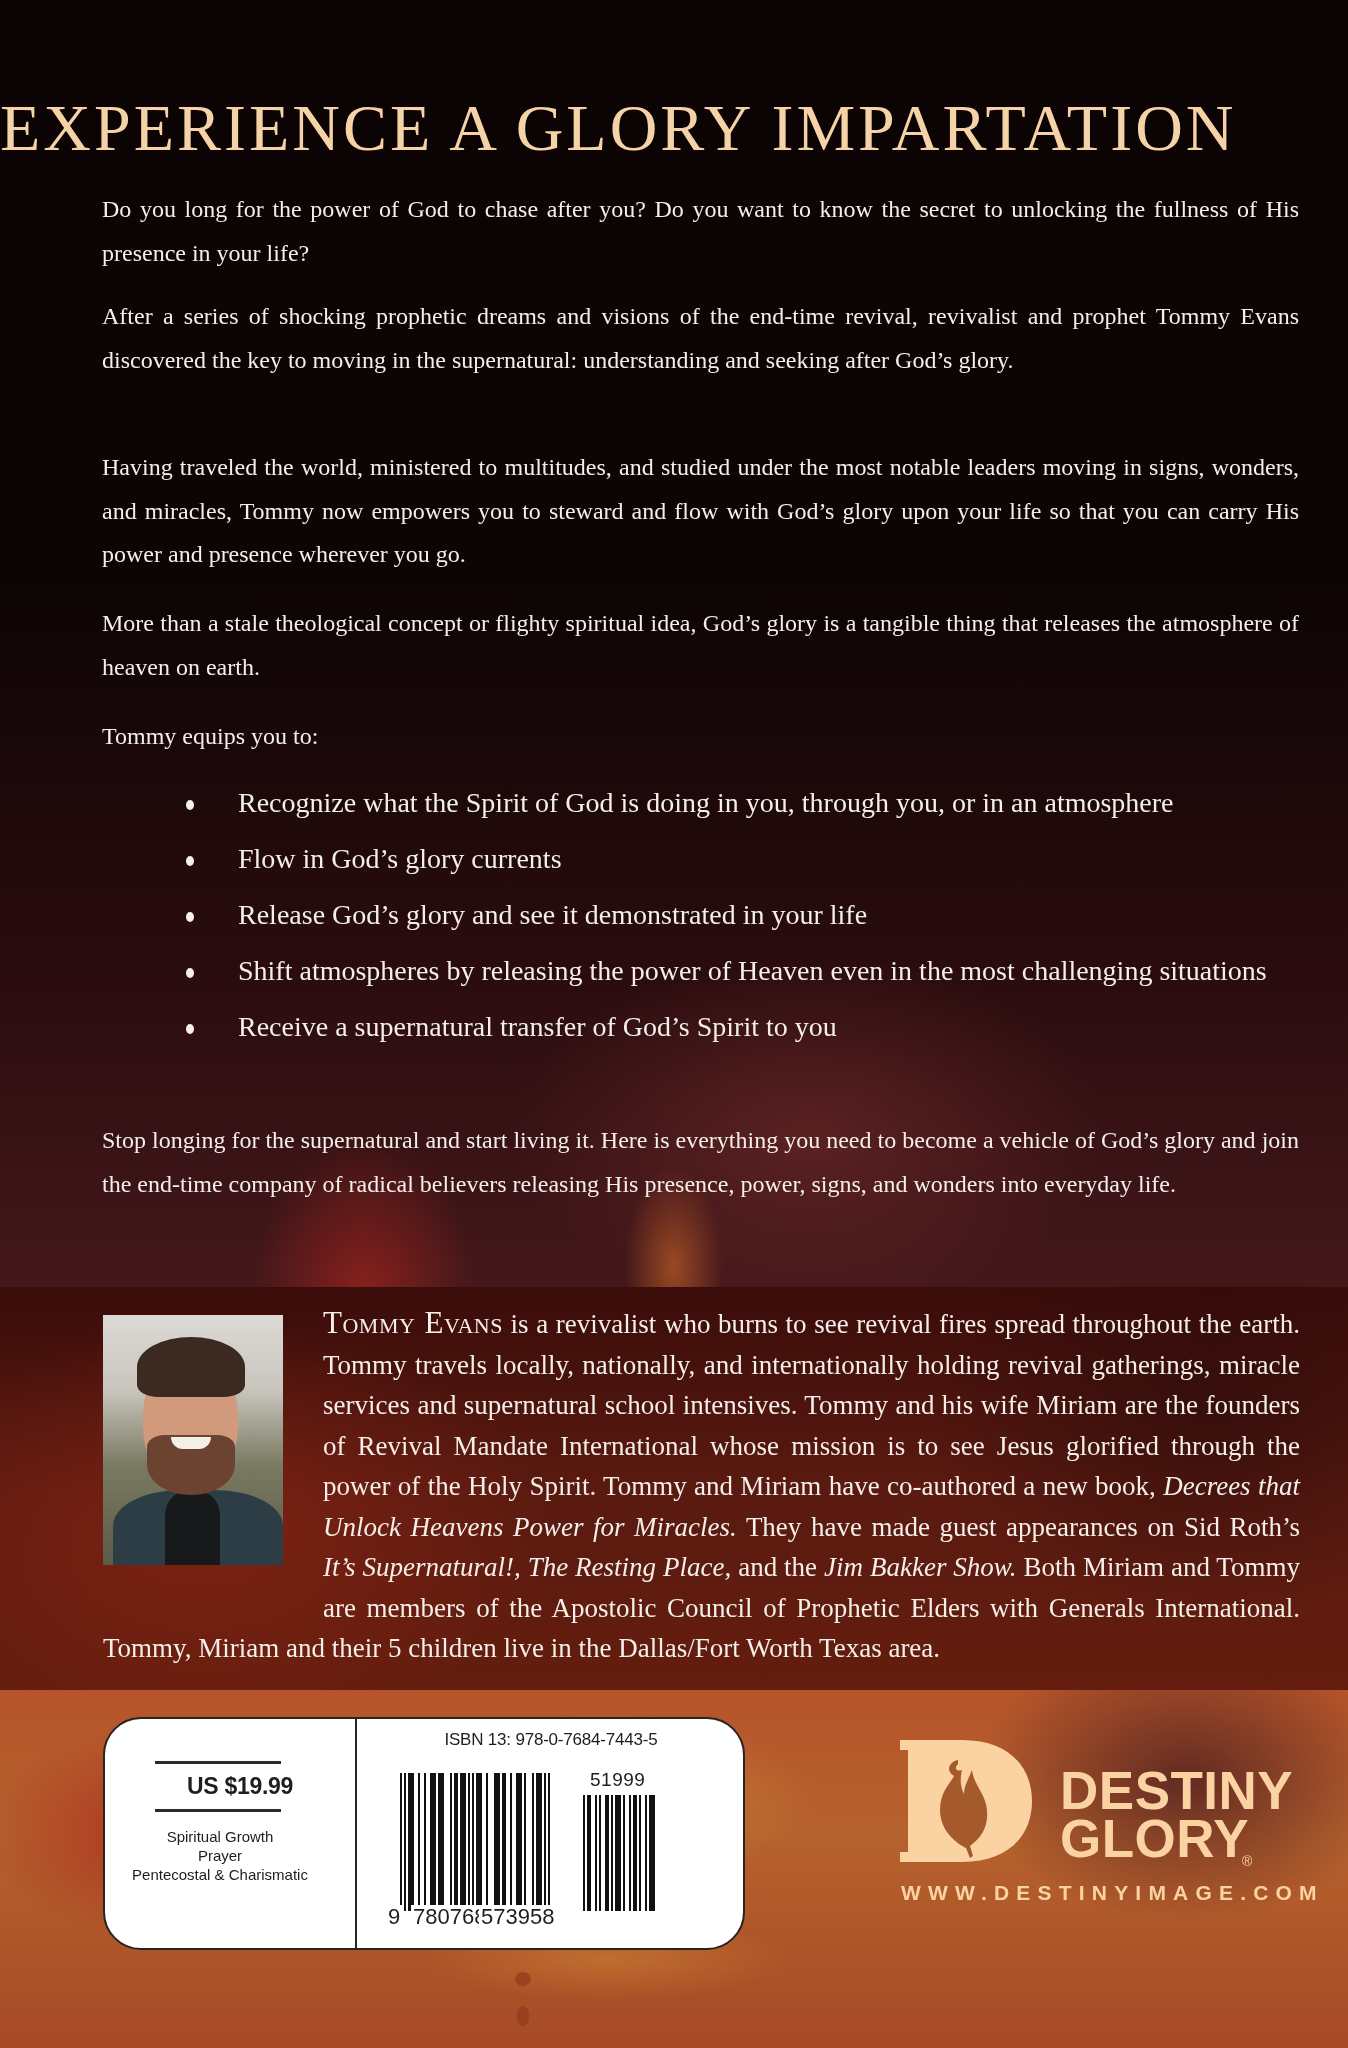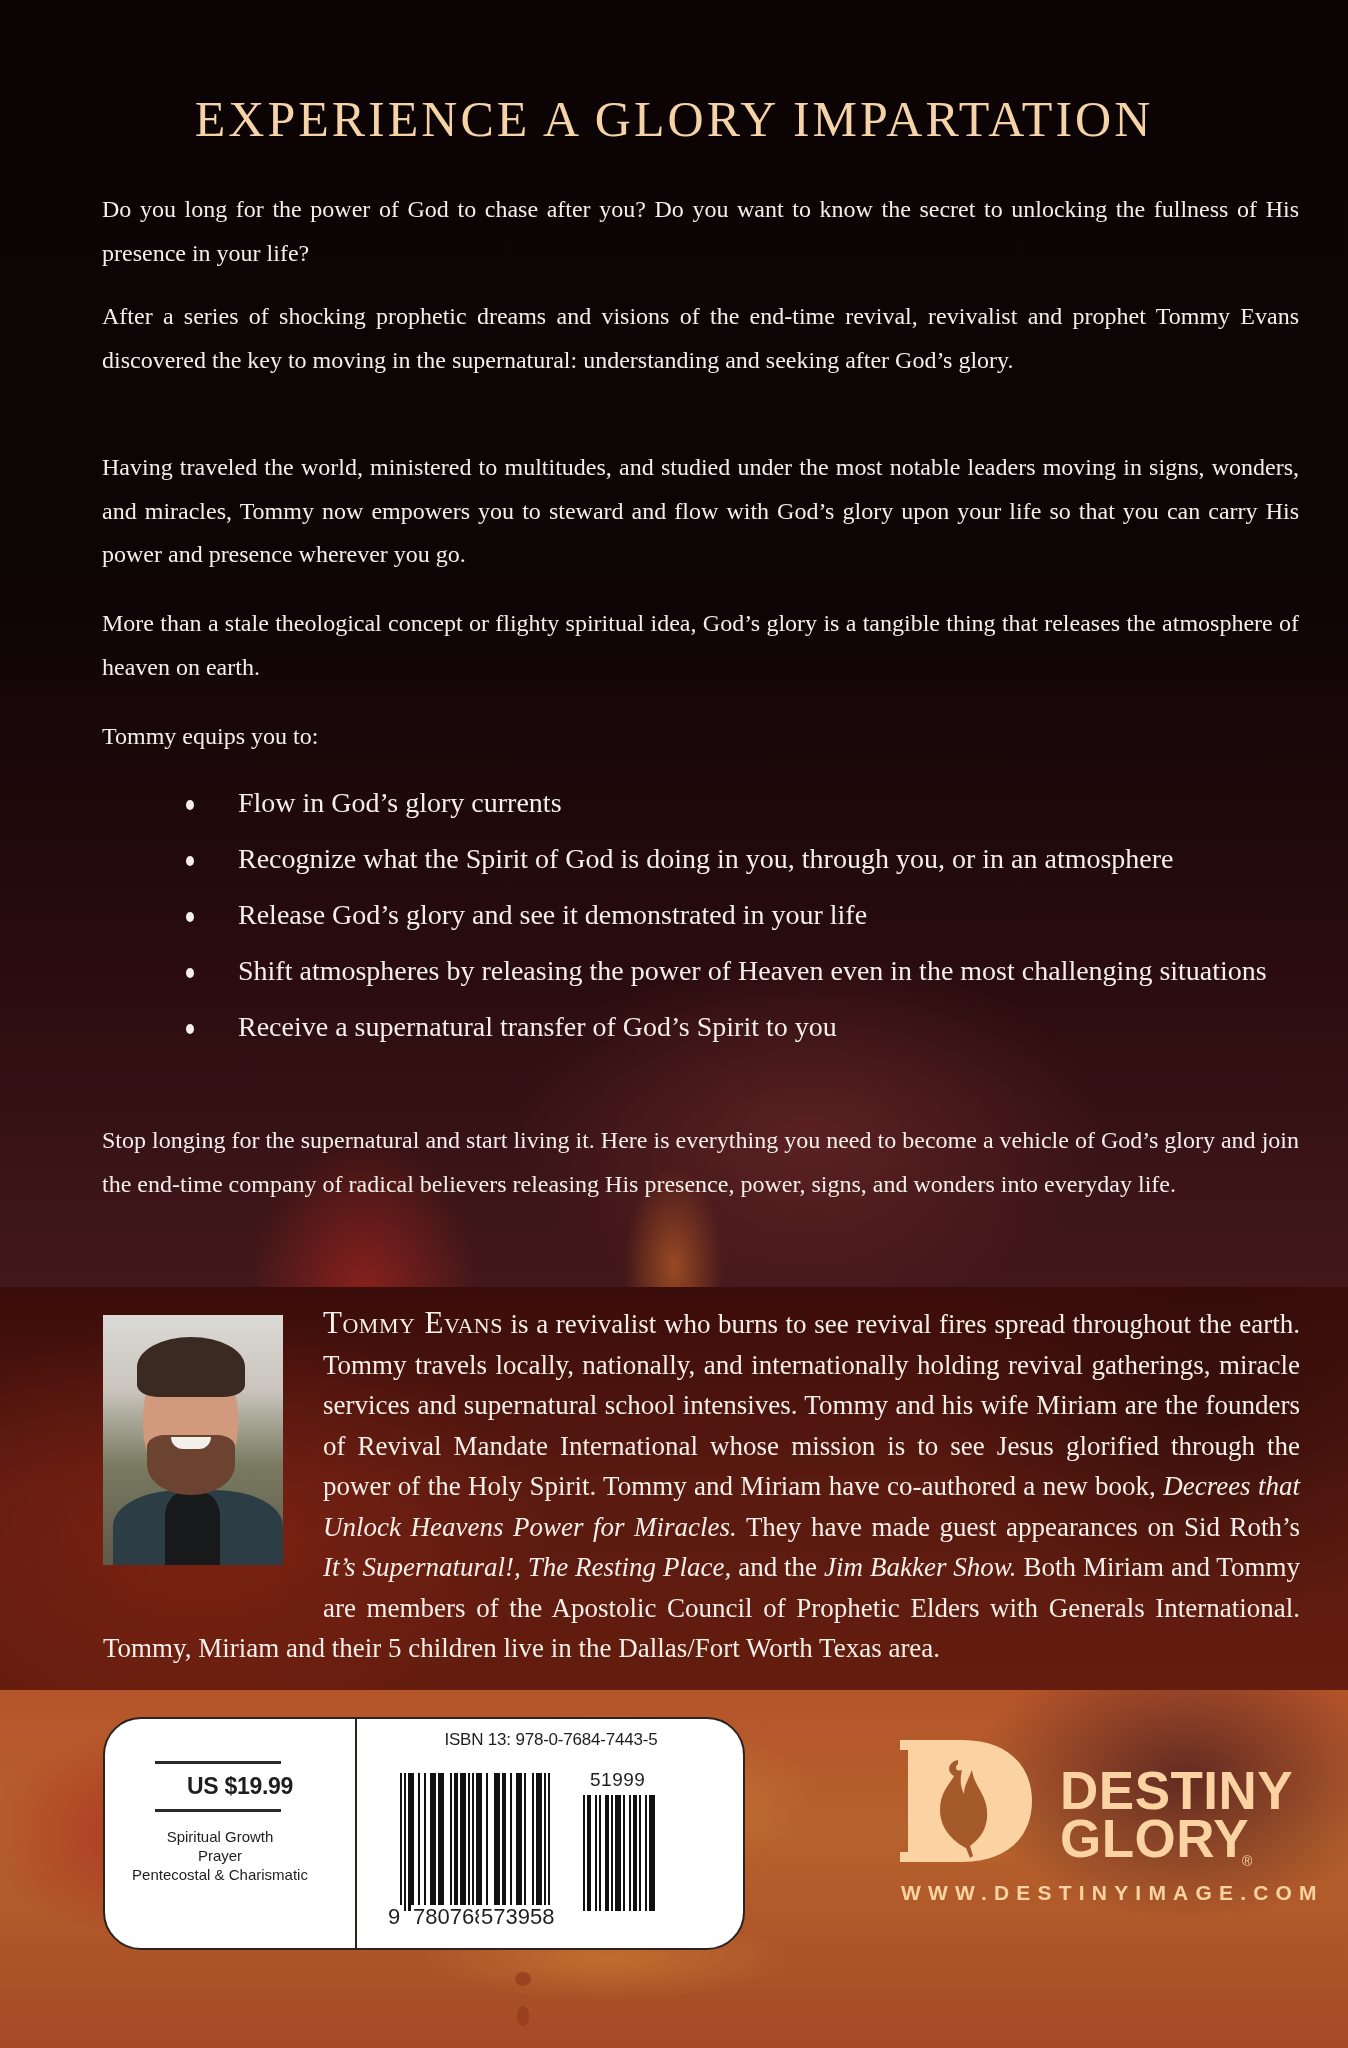--- a/index.html
+++ b/index.html
@@ -35,22 +35,22 @@
       radial-gradient(ellipse 260px 60px at 45% 75%, rgba(200,120,50,0.7), rgba(0,0,0,0) 70%),
       linear-gradient(to bottom, #b5542a 0%, #b6622d 40%, #a64a26 100%);
   }
   .drip {
     position: absolute; left: 515px; width: 16px; border-radius: 50%;
     background: rgba(150,60,30,0.8);
   }
 
   
   .title {
-    position: absolute; left: 0; top: 90px; width: 1348px; text-align: center;
-    font-size: 50px; letter-spacing: 3px; color: #f5d3a6; font-weight: normal;
+    position: absolute; left: 0; top: 90px; width: 1083px; text-align: center;
+    font-size: 66px; letter-spacing: 3px; color: #f5d3a6; font-weight: normal;
     white-space: nowrap;
   }
 
   
   .para {
     position: absolute; left: 102px; width: 1197px;
     font-size: 24px; line-height: 43.5px; text-align: justify;
     text-align-last: left;
   }
   .bullets { position: absolute; left: 103px; top: 782px; width: 1197px; list-style: none; }
@@ -164,22 +164,22 @@
 
 <h1 class="title">EXPERIENCE A GLORY IMPARTATION</h1>
 
 <p class="para" style="top:188px;">Do you long for the power of God to chase after you? Do you want to know the secret to unlocking the fullness of His presence in your life?</p>
 <p class="para" style="top:295px;">After a series of shocking prophetic dreams and visions of the end-time revival, revivalist and prophet Tommy Evans discovered the key to moving in the supernatural: understanding and seeking after God’s glory.</p>
 <p class="para" style="top:446px;">Having traveled the world, ministered to multitudes, and studied under the most notable leaders moving in signs, wonders, and miracles, Tommy now empowers you to steward and flow with God’s glory upon your life so that you can carry His power and presence wherever you go.</p>
 <p class="para" style="top:602px;">More than a stale theological concept or flighty spiritual idea, God’s glory is a tangible thing that releases the atmosphere of heaven on earth.</p>
 <p class="para" style="top:715px;">Tommy equips you to:</p>
 
 <ul class="bullets">
+  <li><span class="dot"></span><span>Recognize what the Spirit of God is doing in you, through you, or in an atmosphere</span></li>
   <li><span class="dot"></span><span>Flow in God’s glory currents</span></li>
-  <li><span class="dot"></span><span>Recognize what the Spirit of God is doing in you, through you, or in an atmosphere</span></li>
   <li><span class="dot"></span><span>Release God’s glory and see it demonstrated in your life</span></li>
   <li><span class="dot"></span><span>Shift atmospheres by releasing the power of Heaven even in the most challenging situations</span></li>
   <li><span class="dot"></span><span>Receive a supernatural transfer of God’s Spirit to you</span></li>
 </ul>
 
 <p class="para" style="top:1119px;">Stop longing for the supernatural and start living it. Here is everything you need to become a vehicle of God’s glory and join the end-time company of radical believers releasing His presence, power, signs, and wonders into everyday life.</p>
 
 <div class="author-photo" title="Author photo of Tommy Evans">
   <div class="jacket"></div>
   <div class="shirt"></div>

